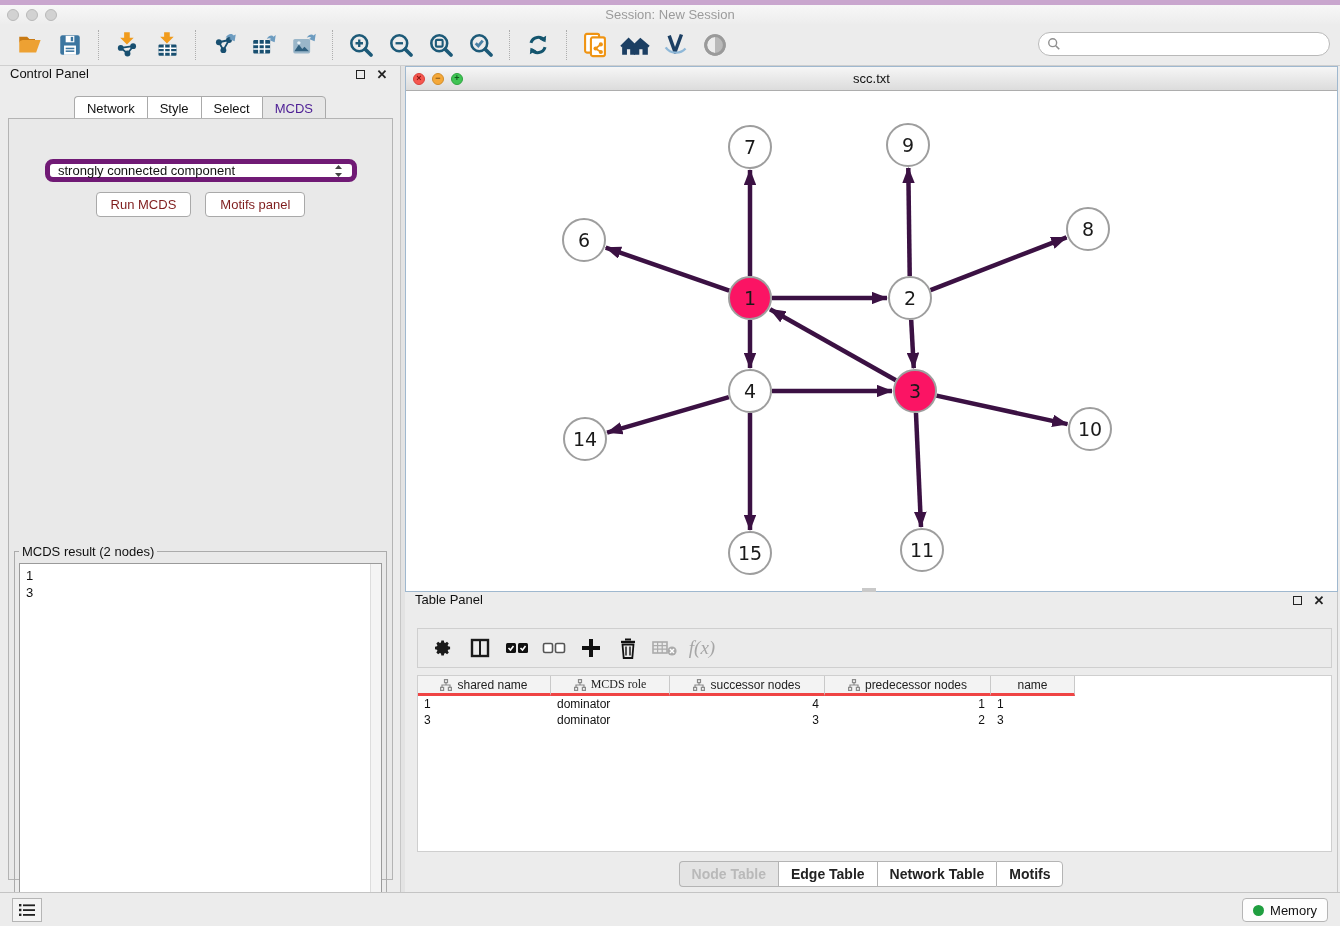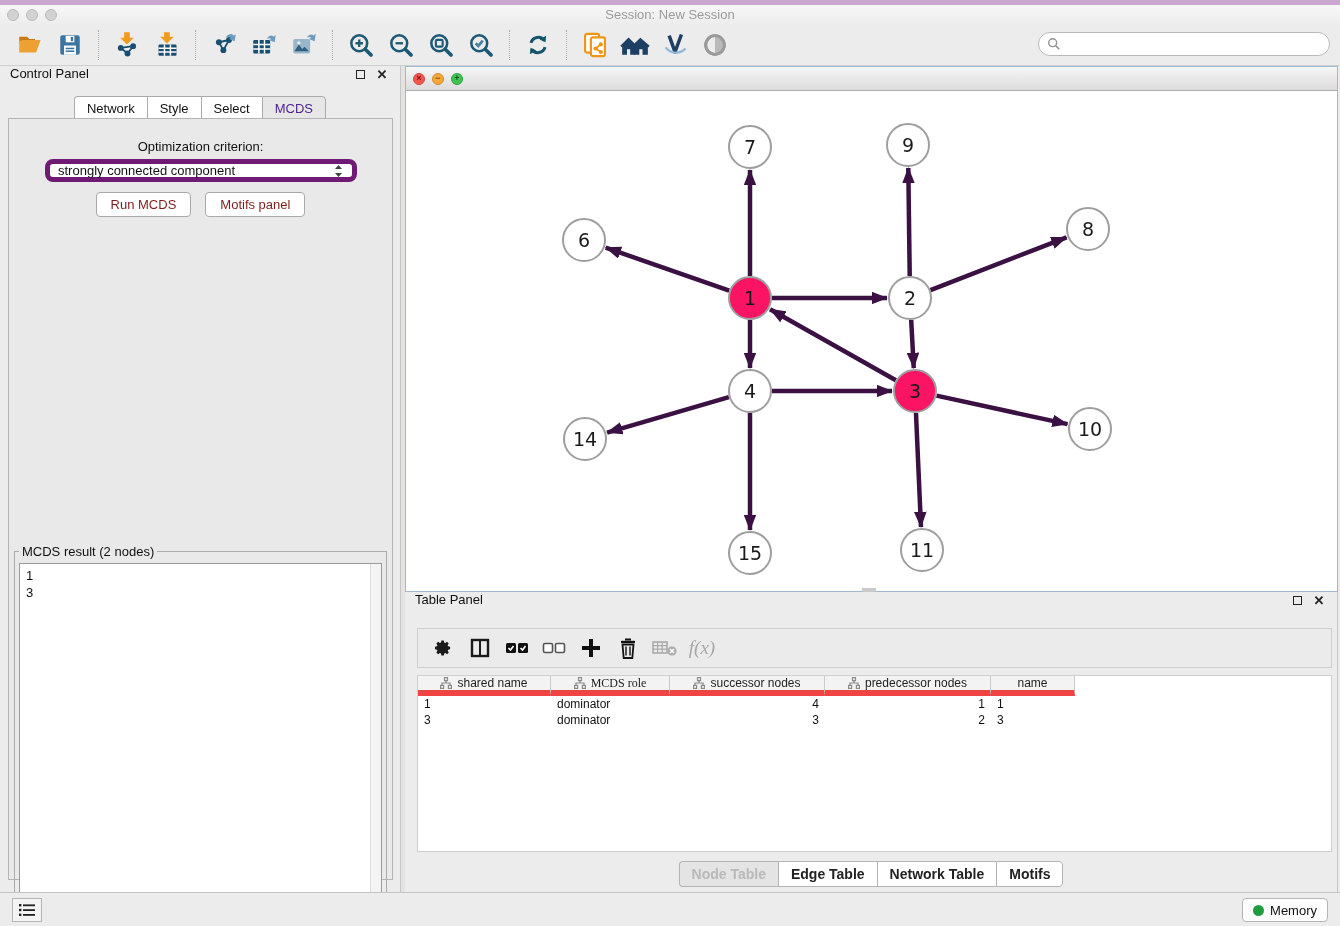--- a/index.html
+++ b/index.html
@@ -64,21 +64,21 @@
   #graph-canvas { position:absolute; left:0; top:24px; width:931px; height:500px; background:#fff; }
 
   
   #table-panel { position:absolute; left:405px; top:592px; width:933px; height:300px; background:#ececec; border-right:1px solid #c6c6c6; }
   #tp-toolbar { position:absolute; left:12px; top:36px; width:915px; height:40px; background:#ebebeb;
                 border:1px solid #cfcfcf; display:flex; align-items:center; padding-left:10px; }
   .tp-icon { width:30px; height:28px; display:flex; align-items:center; justify-content:center; margin-right:7px; flex:0 0 auto; }
   .fx { font-family:"Liberation Serif", serif; font-style:italic; font-size:19px; color:#a6a6a6; }
   #tp-table { position:absolute; left:12px; top:83px; width:915px; height:177px; background:#fff; border:1px solid #cfcfcf; overflow:hidden; }
   #tp-header { display:flex; height:20px; }
-  .th-cell { background:#f3f3f3; border-right:1px solid #c9c9c9; border-bottom:6px solid #ef4444;
+  .th-cell { background:#f3f3f3; border-right:1px solid #c9c9c9; border-bottom:3px solid #ef4444;
              font-size:12px; color:#222; display:flex; align-items:center; justify-content:center; gap:5px; }
   .tr-row { display:flex; height:16px; }
   .td-cell { font-size:12px; color:#111; line-height:16px; padding:0 6px; overflow:hidden; white-space:nowrap; }
   #tp-tabs { position:absolute; left:0; bottom:5px; width:100%; display:flex; justify-content:center; }
   .tp-tab { font-size:14px; font-weight:bold; padding:4px 12px; background:#fff; border:1px solid #b4b4b4; border-right:none; color:#222; }
   .tp-tab:first-child { border-radius:4px 0 0 4px; }
   .tp-tab:last-child { border-right:1px solid #b4b4b4; border-radius:0 4px 4px 0; }
   .tp-tab.sel { background:#e4e4e4; color:#b9b9b9; }
 
   
@@ -258,21 +258,20 @@
         </span>
       <span class="ph-btn">✕</span>
     </div>
     <div id="cp-tabs">
         <div class="cp-tab">Network</div>
         <div class="cp-tab">Style</div>
         <div class="cp-tab">Select</div>
         <div class="cp-tab sel">MCDS</div>
       </div>
     <div id="cp-content">
-      <div id="opt-label">Optimization criterion:</div>
       <div id="opt-select">
         <span>strongly connected component</span>
         <svg class="stepper" width="11" height="16" viewBox="0 0 11 16">
             <path d="M2 6l3.5-4L9 6z" fill="#444"></path>
             <path d="M2 10l3.5 4L9 10z" fill="#444"></path>
           </svg>
       </div>
       <div class="cp-buttons">
         <button class="cp-btn">Run MCDS</button>
         <button class="cp-btn">Motifs panel</button>
@@ -288,20 +287,21 @@
     </div>
   </div>
 
   <div class="grip" style="left:401px; top:66px; width:4px; height:826px; background:#e3e3e3;"></div>
 
   <div id="network-window">
     <div id="net-titlebar">
       <span class="light red">×</span>
       <span class="light yellow">−</span>
       <span class="light green">+</span>
+      <span class="net-title">scc.txt</span>
     </div>
     <svg id="graph-canvas" viewBox="0 0 931 500">
         <defs>
           <marker id="arrowhead" viewBox="0 0 3.6 2.8" markerWidth="3.6" markerHeight="2.8" refX="3.4" refY="1.4" orient="auto" markerUnits="strokeWidth">
             <path d="M0,0 L3.6,1.4 L0,2.8 z" fill="#3b1143"></path>
           </marker>
         </defs>
         <line x1="344" y1="185" x2="344" y2="79" stroke="#3b1143" stroke-width="4.5" marker-end="url(#arrowhead)"></line>
         <line x1="323.23121807335133" y1="199.7434376400866" x2="199.71281746876906" y2="156.5864061035458" stroke="#3b1143" stroke-width="4.5" marker-end="url(#arrowhead)"></line>
         <line x1="366" y1="207" x2="481" y2="207" stroke="#3b1143" stroke-width="4.5" marker-end="url(#arrowhead)"></line>

